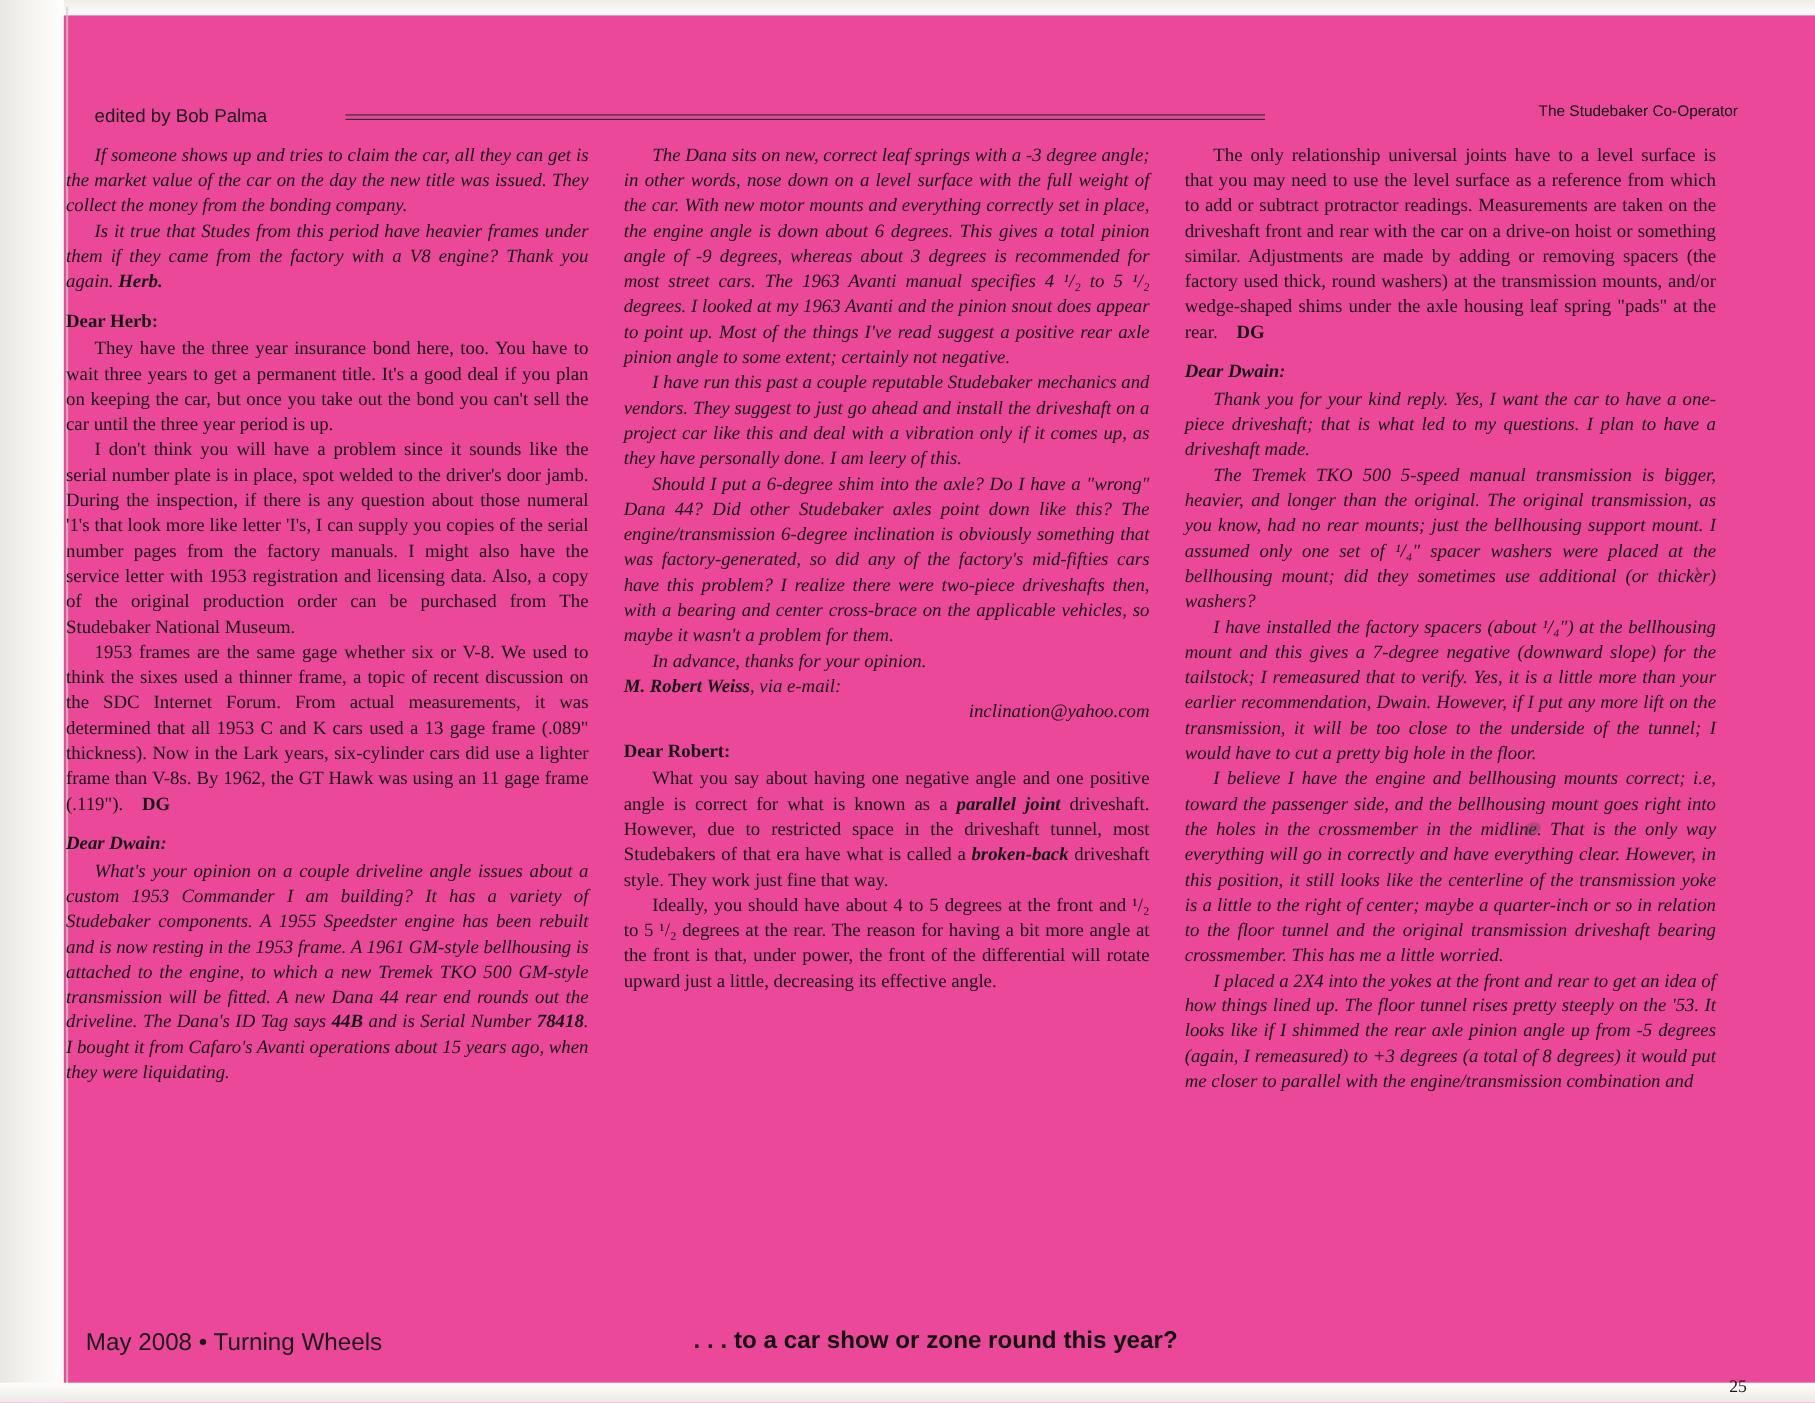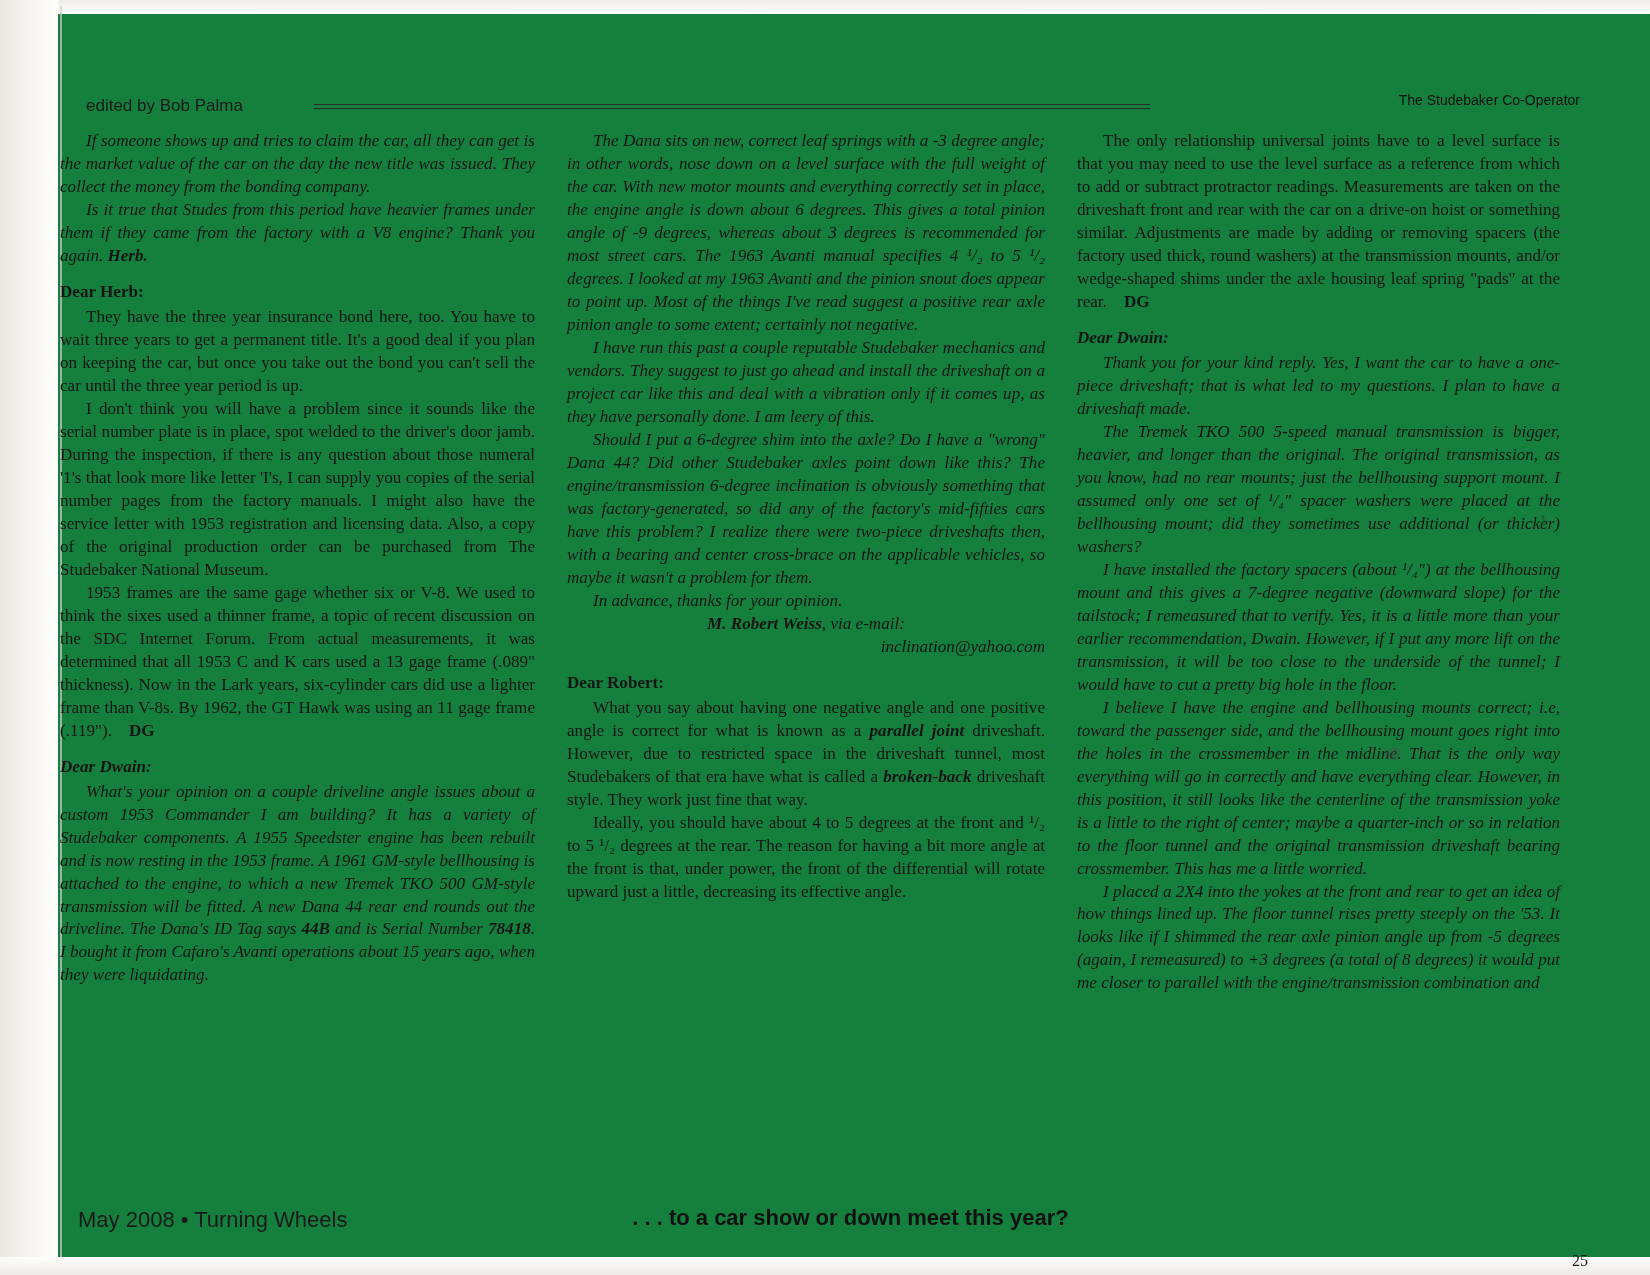--- a/index.html
+++ b/index.html
@@ -11,21 +11,21 @@
     width: 1650px;
     height: 1275px;
     font-family: "Liberation Serif", serif;
     color: #151515;
     position: relative;
     overflow: hidden;
   }
   .page {
     position: absolute;
     inset: 0;
-    background: #15803d;
+    background: #ec4899;
   }
   
   .scan-edge-left {
     position: absolute;
     left: 0; top: 0; bottom: 0;
     width: 58px;
     background: linear-gradient(to right, #e9e7e2 0%, #f7f6f3 55%, #fdfdfb 100%);
   }
   .scan-edge-top {
     position: absolute;
@@ -118,21 +118,21 @@
     margin-top: 13px;
     margin-bottom: 2px;
   }
   .salutation.ital {
     font-style: italic;
   }
   .italic-block p {
     font-style: italic;
   }
   .sign {
-    text-align: center;
+    text-align: left;
     font-style: italic;
     text-indent: 0;
   }
   .sign b { font-style: italic; font-weight: bold; }
   .email {
     text-align: right;
     font-style: italic;
     text-indent: 0;
   }
   .initials-inline {
@@ -253,19 +253,19 @@
         <p>The Tremek TKO 500 5-speed manual transmission is bigger, heavier, and longer than the original. The original transmission, as you know, had no rear mounts; just the bellhousing support mount. I assumed only one set of ¹/₄" spacer washers were placed at the bellhousing mount; did they sometimes use additional (or thicker) washers?</p>
         <p>I have installed the factory spacers (about ¹/₄") at the bellhousing mount and this gives a 7-degree negative (downward slope) for the tailstock; I remeasured that to verify. Yes, it is a little more than your earlier recommendation, Dwain. However, if I put any more lift on the transmission, it will be too close to the underside of the tunnel; I would have to cut a pretty big hole in the floor.</p>
         <p>I believe I have the engine and bellhousing mounts correct; i.e, toward the passenger side, and the bellhousing mount goes right into the holes in the crossmember in the midline. That is the only way everything will go in correctly and have everything clear. However, in this position, it still looks like the centerline of the transmission yoke is a little to the right of center; maybe a quarter-inch or so in relation to the floor tunnel and the original transmission driveshaft bearing crossmember. This has me a little worried.</p>
         <p>I placed a 2X4 into the yokes at the front and rear to get an idea of how things lined up. The floor tunnel rises pretty steeply on the '53. It looks like if I shimmed the rear axle pinion angle up from -5 degrees (again, I remeasured) to +3 degrees (a total of 8 degrees) it would put me closer to parallel with the engine/transmission combination and</p>
       </div>
     </div>
   </div>
 
   <div class="footer">
     <div class="footer-left">May 2008  •  Turning Wheels</div>
-    <div class="footer-center">. . . to a car show or down meet this year?</div>
+    <div class="footer-center">. . . to a car show or zone round this year?</div>
     <div class="footer-right">25</div>
   </div>
 
   <div class="smudge" style="left:1385px; top:748px; width:16px; height:11px; transform:rotate(-25deg);"></div>
   <div class="tick" style="left:1540px; top:518px; transform:rotate(70deg);"></div>
 </div>
 
 </body></html>

